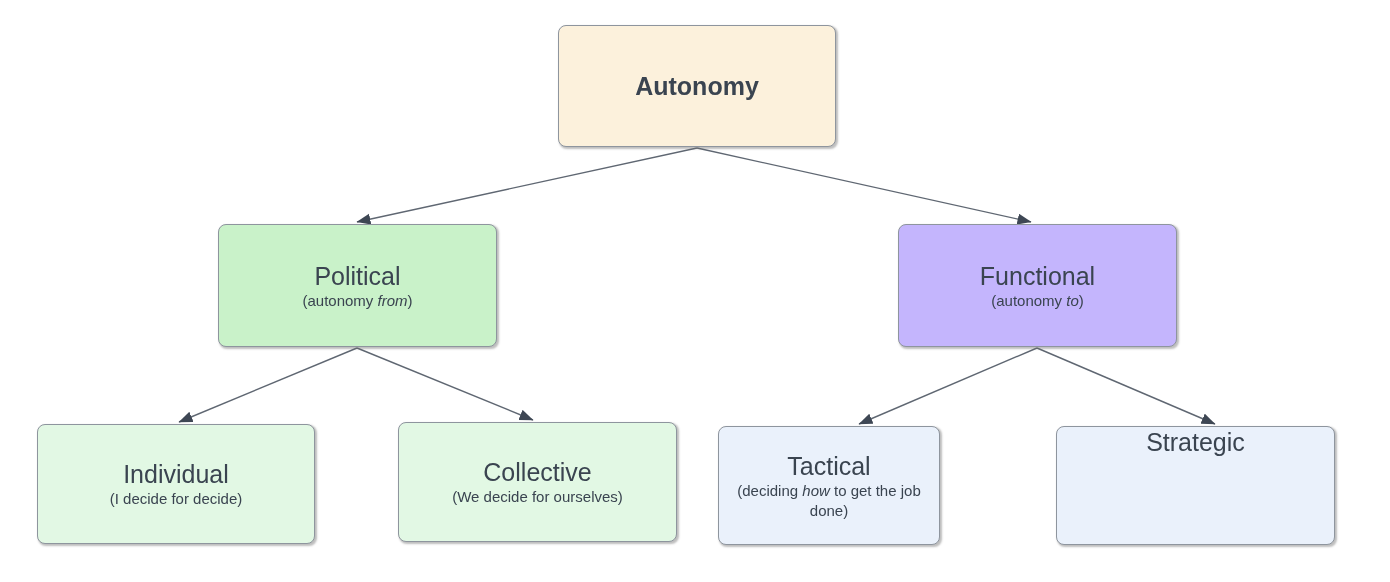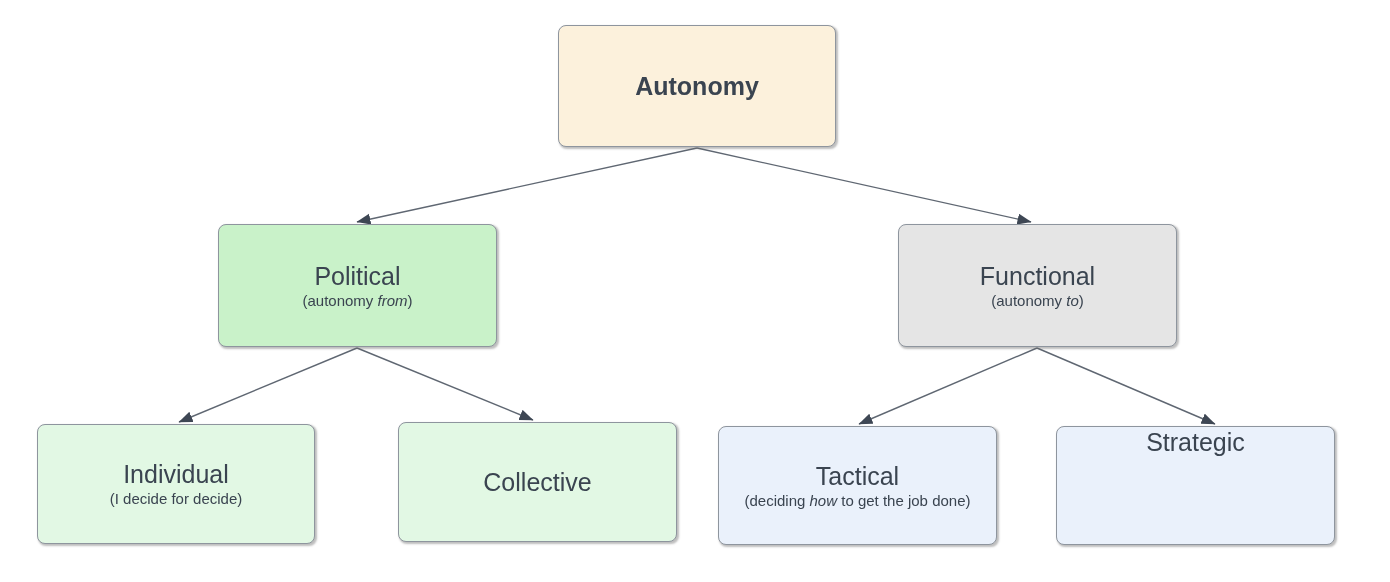--- a/index.html
+++ b/index.html
@@ -54,21 +54,21 @@
   }
   .node-subtitle em {
     font-style: italic;
   }
   
   #node-autonomy   { left: 558px;  top: 25px;  width: 278px; height: 122px; }
   #node-political  { left: 218px;  top: 224px; width: 279px; height: 123px; }
   #node-functional { left: 898px;  top: 224px; width: 279px; height: 123px; }
   #node-individual { left: 37px;   top: 424px; width: 278px; height: 120px; }
   #node-collective { left: 398px;  top: 422px; width: 279px; height: 120px; }
-  #node-tactical   { left: 718px;  top: 426px; width: 279px; height: 119px; }
+  #node-tactical   { left: 718px;  top: 426px; width: 222px; height: 119px; }
   #node-strategic  { left: 1056px; top: 426px; width: 279px; height: 119px; justify-content: space-between; }
 </style>
 </head>
 <body>
 
 <div class="canvas">
 
   <svg class="edges" width="1390" height="582" viewBox="0 0 1390 582">
     <defs>
       <marker id="arrow" markerUnits="userSpaceOnUse" markerWidth="16" markerHeight="12" refX="13.5" refY="5.5" orient="auto">
@@ -85,32 +85,33 @@
 
   <div class="node" id="node-political" style="background: rgb(201, 242, 201); border-color: rgb(142, 149, 158);">
     <div class="node-title">Political</div>
     <div class="node-subtitle"><span>(autonomy </span><em>from</em><span>)</span></div>
   </div>
 
   <div class="node" id="node-autonomy" style="background: rgb(252, 241, 220); border-color: rgb(142, 149, 158);">
     <div class="node-title root-title">Autonomy</div>
   </div>
 
-  <div class="node" id="node-functional" style="background: #e5e5e5; border-color: rgb(142, 149, 158);">
+  <div class="node" id="node-functional" style="background: #c4b5fd; border-color: rgb(142, 149, 158);">
     <div class="node-title">Functional</div>
     <div class="node-subtitle"><span>(autonomy </span><em>to</em><span>)</span></div>
   </div>
 
   <div class="node" id="node-individual" style="background: rgb(226, 248, 228); border-color: rgb(142, 149, 158);">
     <div class="node-title">Individual</div>
     <div class="node-subtitle"><span>(I decide for decide)</span><em></em><span></span></div>
   </div>
 
   <div class="node" id="node-collective" style="background: rgb(226, 248, 228); border-color: rgb(142, 149, 158); align-items: center;">
     <div class="node-title">Collective</div>
+    <div class="node-subtitle"><span>(We decide for ourselves)</span><em></em><span></span></div>
   </div>
 
   <div class="node" id="node-tactical" style="background: rgb(234, 241, 251); border-color: rgb(142, 149, 158);">
     <div class="node-title">Tactical</div>
     <div class="node-subtitle"><span>(deciding </span><em>how</em><span> to get the job done)</span></div>
   </div>
 
   <div class="node" id="node-strategic" style="background: rgb(234, 241, 251); border-color: rgb(142, 149, 158);">
     <div class="node-title">Strategic</div>
   </div>

